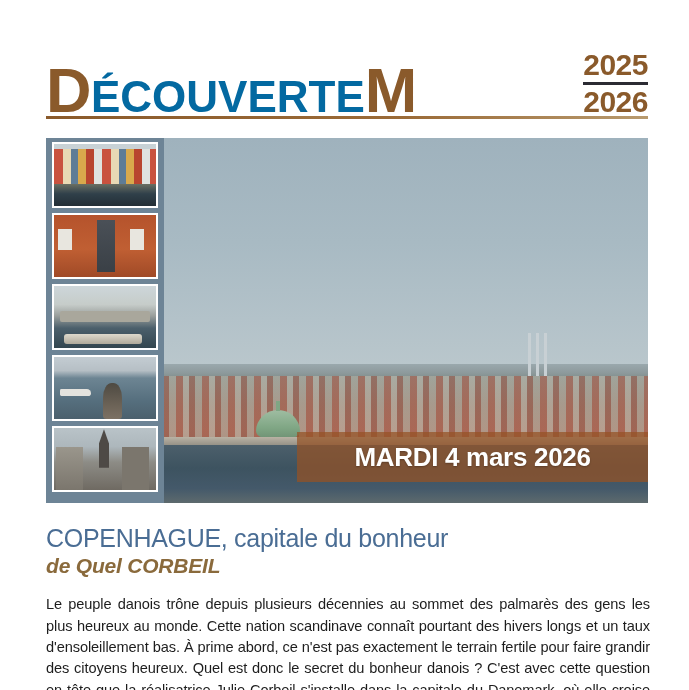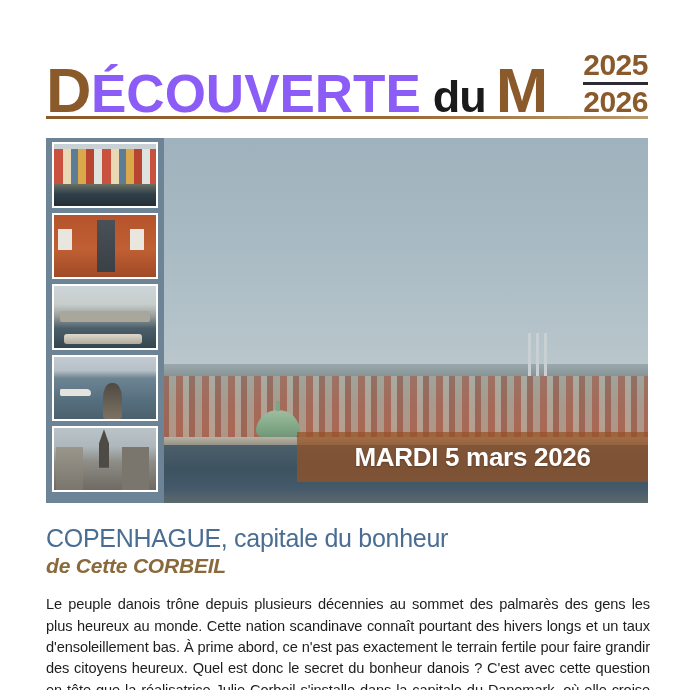--- a/index.html
+++ b/index.html
@@ -41,22 +41,22 @@
     font-family: "Liberation Sans", sans-serif;
     font-weight: bold;
     letter-spacing: -0.5px;
   }
   .logotype .cap {
     color: #8a5a2b;
     font-size: 63px;
     line-height: 0.92;
   }
   .logotype .rest {
-    color: #8b5cf6;
-    font-size: 53px;
+    color: #0369a1;
+    font-size: 44px;
     line-height: 0.92;
     letter-spacing: 0px;
   }
   .logotype .lower {
     color: #1a1a1a;
     font-size: 45px;
     text-transform: none;
     line-height: 0.92;
     margin: 0 10px 0 12px;
     letter-spacing: -1px;
@@ -394,21 +394,20 @@
 </style>
 </head>
 <body>
 
 <div class="page">
 
   <div class="masthead">
     <div class="logotype">
       <span class="cap">D</span>
         <span class="rest">ÉCOUVERTE</span>
-        <span class="lower">du</span>
         <span class="cap2">M</span>
     </div>
     <div class="years">
       <span>2025</span>
       <span class="divider"></span>
       <span>2026</span>
     </div>
   </div>
 
   <div class="rule"></div>
@@ -427,23 +426,23 @@
 
     <div class="thumbstrip">
       <div class="thumb t1"></div>
       <div class="thumb t2"></div>
       <div class="thumb t3"></div>
       <div class="thumb t4"></div>
       <div class="thumb t5"></div>
     </div>
 
     <div class="datebanner">
-      <span class="datetext">MARDI 5 mars 2026</span>
+      <span class="datetext">MARDI 4 mars 2026</span>
     </div>
   </div>
 
   <div class="article">
     <h1>COPENHAGUE, capitale du bonheur</h1>
-    <div class="byline">de Cette CORBEIL</div>
+    <div class="byline">de Quel CORBEIL</div>
     <p class="body">Le peuple danois trône depuis plusieurs décennies au sommet des palmarès des gens les plus heureux au monde. Cette nation scandinave connaît pourtant des hivers longs et un taux d'ensoleillement bas. À prime abord, ce n'est pas exactement le terrain fertile pour faire grandir des citoyens heureux. Quel est donc le secret du bonheur danois ? C'est avec cette question en tête que la réalisatrice Julie Corbeil s'installe dans la capitale du Danemark, où elle croise des</p>
   </div>
 
 </div>
 
 </body></html>

